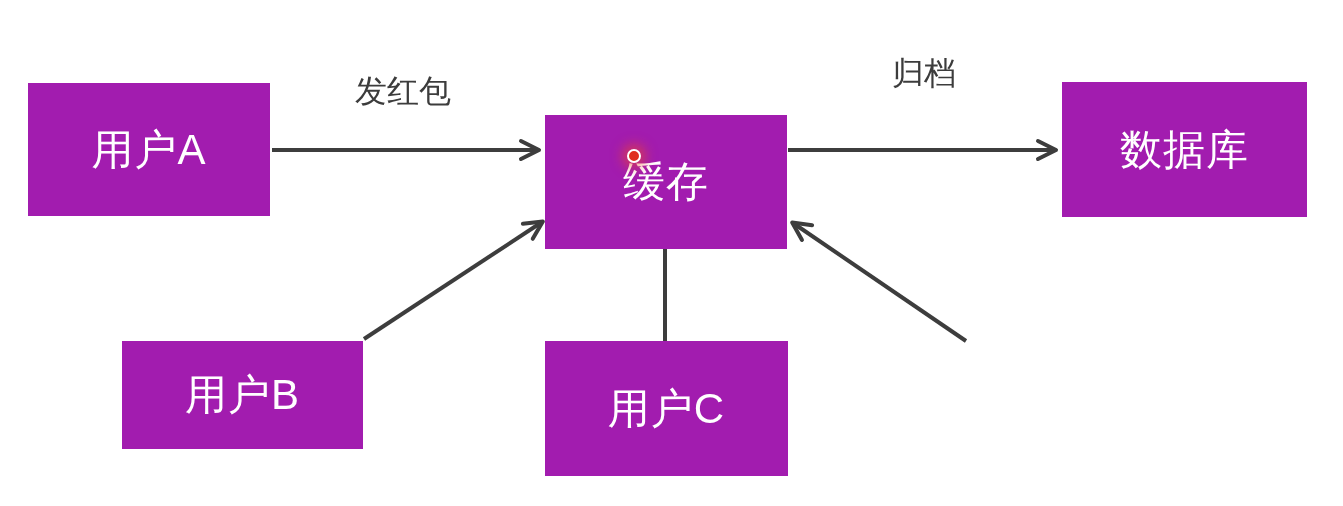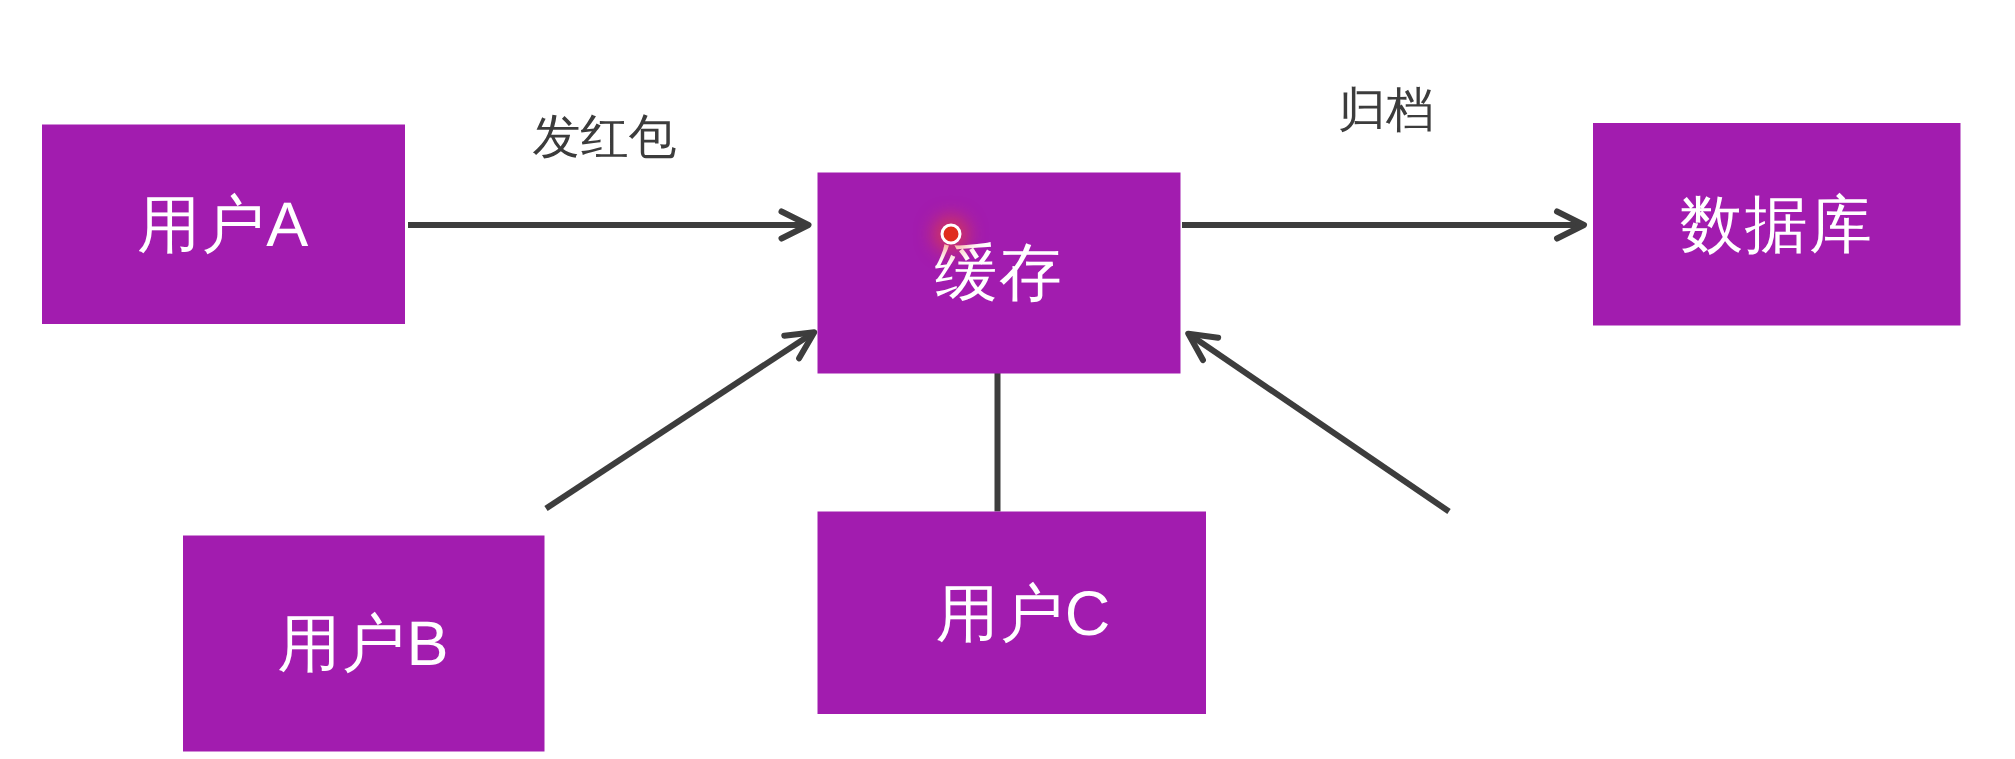--- a/index.html
+++ b/index.html
@@ -27,22 +27,22 @@
     display: flex;
     align-items: center;
     justify-content: center;
     font-size: 42px;
     letter-spacing: 1px;
     user-select: none;
   }
   #node-user-a   { left: 28px;   top: 83px;  width: 242px; height: 133px; }
   #node-cache    { left: 545px;  top: 83px;  width: 242px; height: 134px; margin-top: 32px; }
   #node-database { left: 1062px; top: 82px;  width: 245px; height: 135px; }
-  #node-user-b   { left: 122px;  top: 357px; width: 241px; height: 144px; }
-  #node-user-c   { left: 545px;  top: 341px; width: 243px; height: 135px; padding-left: 16px; }
+  #node-user-b   { left: 122px;  top: 341px; width: 241px; height: 108px; }
+  #node-user-c   { left: 545px;  top: 341px; width: 243px; height: 135px; }
   #node-user-d   { left: 968px;  top: 343px; width: 244px; height: 137px; }
   .edge-label {
     position: absolute;
     transform: translateX(-50%);
     font-size: 32px;
     color: #3c3c3c;
     white-space: nowrap;
   }
   #label-send    { left: 403px; top: 70px; }
   #label-archive { left: 924px; top: 52px; }

